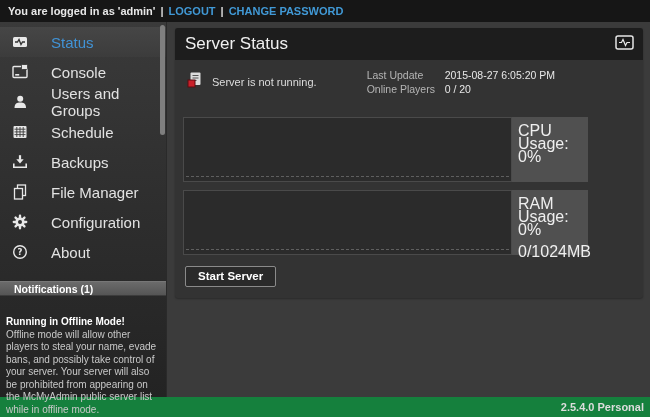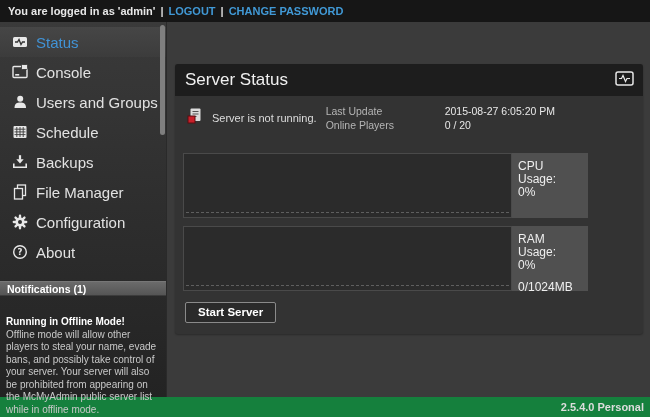--- a/index.html
+++ b/index.html
@@ -14,60 +14,60 @@
   .topbar .sep { color:#dcdcdc; }
 
   
   .content-row { flex:1 1 auto; display:flex; min-height:0; }
 
   
   .sidebar { position:relative; width:167px; flex:0 0 167px;
              background:linear-gradient(180deg,#3a3a3a 0%,#2f2f2f 45%,#232323 100%);
              border-right:1px solid #2a2a2a; }
   .nav { padding-top:5px; }
-  .nav-item { height:30px; display:flex; align-items:center; padding-left:12px; gap:8px;
+  .nav-item { height:30px; display:flex; align-items:center; padding-left:12px; gap:23px;
               color:#e2e2e2; font-size:15px; cursor:pointer; }
   .nav-item.active { background:#424242; color:#4193d6;
                      background:linear-gradient(180deg,#464646,#3c3c3c); }
   .nav-item .ic { width:16px; height:16px; flex:0 0 16px; display:flex; align-items:center; }
-  .notif-header { margin-top:14px; height:15px; line-height:15px; padding-left:7px;
+  .notif-header { margin-top:14px; height:15px; line-height:15px; padding-left:14px;
                   font-size:10.5px; font-weight:bold; color:#fff;
                   background:linear-gradient(180deg,#6b6b6b,#555);
                   border-top:1px solid #777; border-bottom:1px solid #3c3c3c; }
   .notif-body { padding:20px 6px; }
   .notif-title { display:block; font-size:10px; font-weight:bold; color:#fff; line-height:12.5px; }
   .notif-text  { display:block; font-size:10px; color:#c9c9c9; line-height:12.5px; }
   .side-scroll { position:absolute; top:3px; right:1px; width:5px; height:110px;
                  background:#7f7f7f; border-radius:3px; }
 
   
-  .main { flex:1 1 auto; padding:6px 7px 0 8px;margin-top:36px; }
+  .main { flex:1 1 auto; padding:6px 7px 0 8px; }
   .panel { width:468px; background:#333; border-radius:3px; overflow:hidden;
            box-shadow:0 1px 2px rgba(0,0,0,.3); }
   .panel-header { height:32px; background:#1d1d1d; display:flex; align-items:center;
                   padding:0 9px 0 10px; }
   .panel-title { color:#f0f0f0; font-size:17px; }
   .panel-header .ic { margin-left:auto; }
   .panel-body { padding:7px 8px 11px 8px; }
 
   .status-row { display:flex; align-items:flex-start; min-height:50px; }
   .status-left { display:flex; align-items:center; gap:9px; margin:5px 0 0 4px; }
   .status-msg { font-size:11px; color:#ddd; }
   .info-table { margin-left:auto; margin-right:80px; margin-top:2px; }
-  .info-row { display:flex; line-height:13.5px;gap:41px; }
+  .info-row { display:flex; line-height:13.5px; }
   .info-label { width:78px; font-size:10.5px; color:#b5b5b5; }
   .info-value { font-size:10.5px; color:#e8e8e8; }
 
   .graph-row { display:flex; margin-bottom:8px; }
   .chart { position:relative; width:329px; height:65px; background:#2b2b2b;
            border:1px solid #4a4a4a; }
   .chart .baseline { position:absolute; left:2px; right:2px; bottom:4px;
                      border-top:1px dashed #5f5f5f; }
   .gauge { width:76px; height:65px; background:#505050; padding:7px 6px;
-           font-size:12px; color:#efefef; line-height:13px; }
+           font-size:16px; color:#efefef; line-height:13px; }
   .gauge .detail { margin-top:9px; }
 
   .start-btn { display:inline-block; margin:3px 0 0 2px; padding:3px 12px 4px;
                background:#2a2a2a; border:1px solid #8a8a8a; border-radius:2px;
                color:#fff; font-size:11.5px; font-weight:bold;
                font-family:"Liberation Sans", sans-serif; cursor:pointer; }
 
   
   .bottombar { height:20px; flex:0 0 auto; background:#15803d; color:#ddd;
                font-size:11px; font-weight:bold; line-height:20px;

